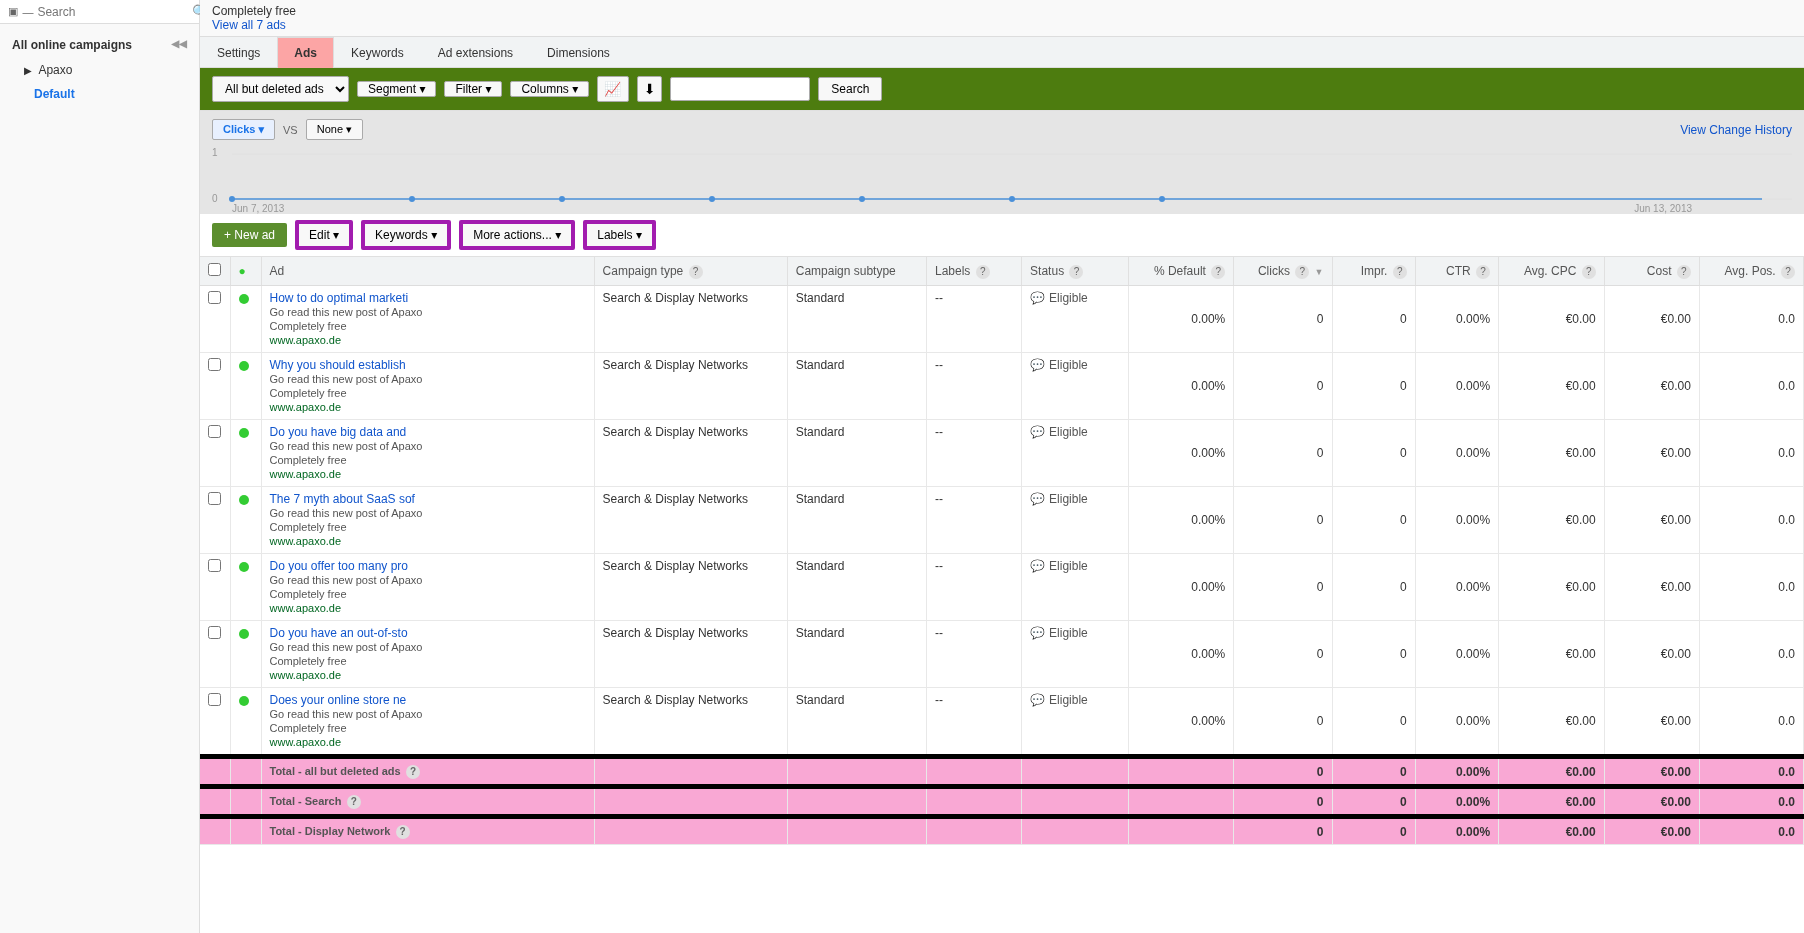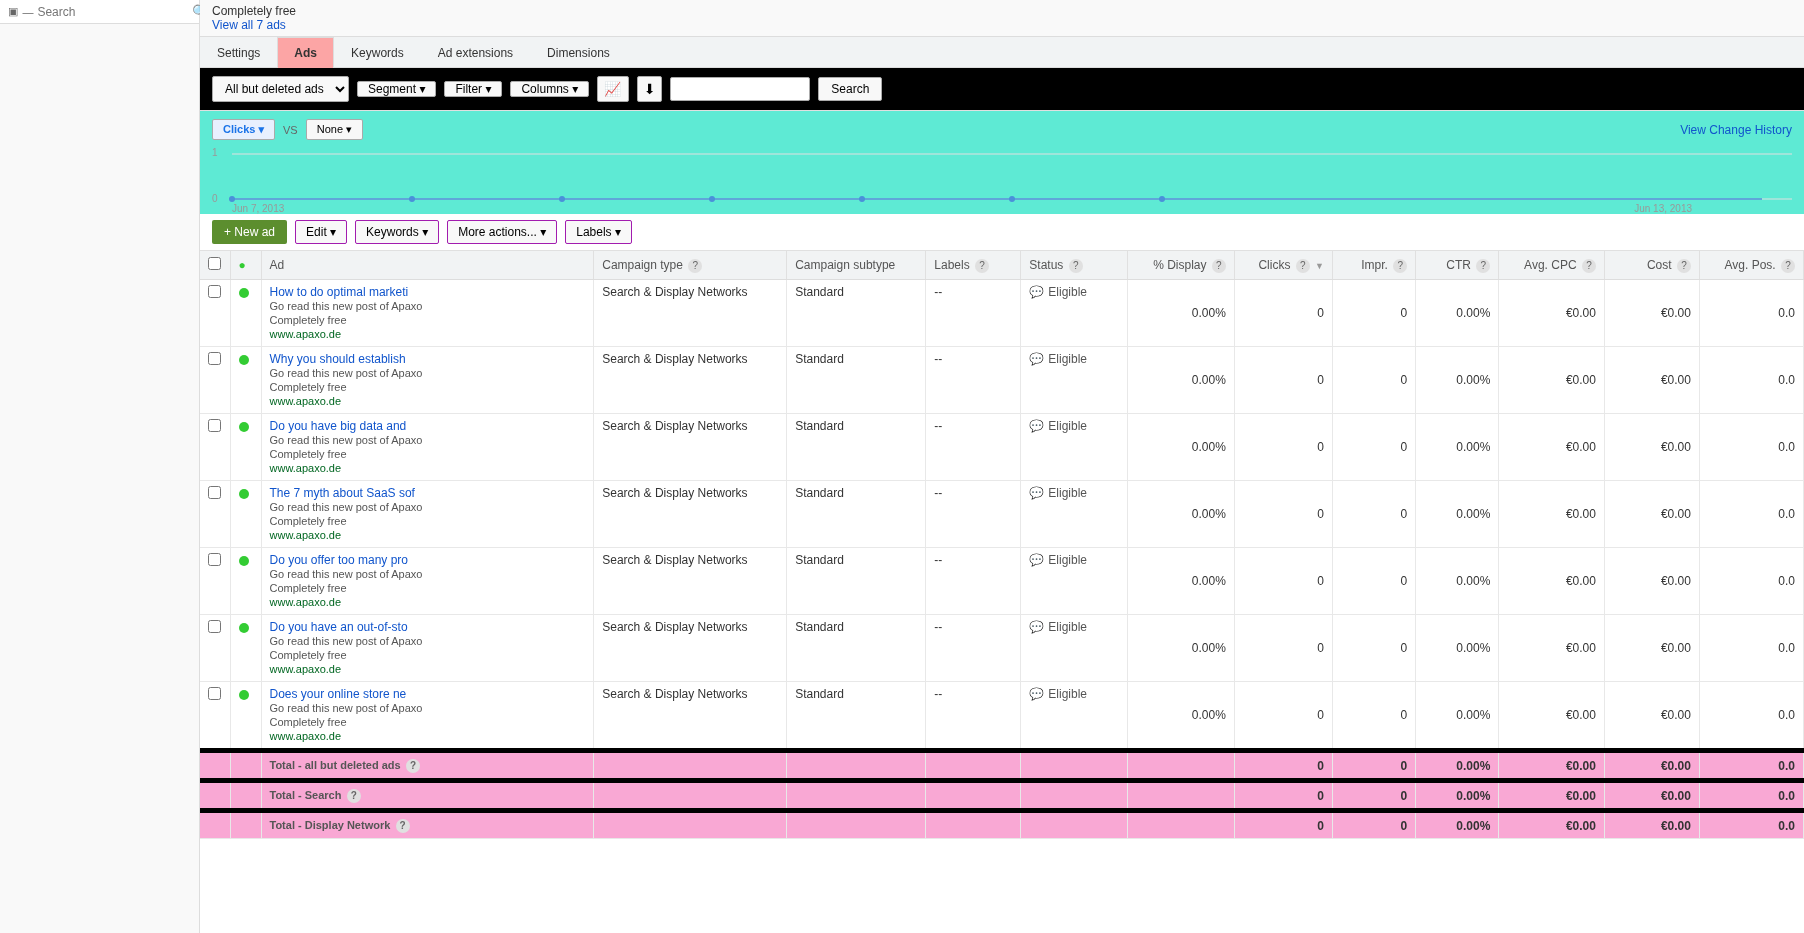--- a/index.html
+++ b/index.html
@@ -106,21 +106,21 @@
       font-weight: bold;
     }
 
     
     .toolbar {
       display: flex;
       align-items: center;
       gap: 8px;
       padding: 8px 12px;
       border-bottom: 1px solid #e0e0e0;
-      background: #000000;
+      background: #4d7c0f;
     }
     .toolbar-select {
       padding: 4px 8px;
       font-size: 12px;
       border: 1px solid #aaa;
       border-radius: 2px;
       background: #f8f8f8;
       cursor: pointer;
     }
     .toolbar-btn {
@@ -152,21 +152,21 @@
       border: 1px solid #aaa;
       border-radius: 2px;
       background: #f8f8f8;
       cursor: pointer;
       display: flex; align-items: center; justify-content: center;
     }
 
     
     .chart-area {
       padding: 8px 12px 0 12px;
-      background: #5eead4;
+      background: #e5e5e5;
       position: relative;
     }
     .chart-controls {
       display: flex;
       align-items: center;
       gap: 8px;
       margin-bottom: 4px;
     }
     .chart-metric-btn {
       padding: 3px 10px;
@@ -218,21 +218,21 @@
       background: #5c8e2e;
       color: #fff;
       border: none;
       border-radius: 2px;
       cursor: pointer;
       font-weight: normal;
     }
     .action-dropdown {
       padding: 4px 10px;
       font-size: 12px;
-      border: 1px solid #a21caf;
+      border: 4px solid #a21caf;
       border-radius: 2px;
       background: #f8f8f8;
       cursor: pointer;
     }
 
     
     .table-container {
       flex: 1;
       overflow-y: auto;
       overflow-x: auto;
@@ -327,20 +327,33 @@
 <body>
 
 <div id="sidebar">
   <div class="sidebar-search">
     <span style="font-size:11px;color:#666;margin-right:4px;">▣</span>
     <span style="font-size:11px;color:#666;margin-right:4px;cursor:pointer;">—</span>
     <input type="text" style="flex: 1 1 0%; border: none; outline: none; font-size: 12px;" placeholder="Search">
     <span style="color:#999;font-size:13px;">🔍</span>
   </div>
 
+  <div class="sidebar-nav">
+    <div class="sidebar-section-title">
+      <span>All online campaigns</span>
+      <span style="float:right;font-size:10px;color:#999;">◀◀</span>
+    </div>
+    <div class="sidebar-item">
+      <span style="font-size:10px;margin-right:4px;">▶</span>
+      <span>Apaxo</span>
+    </div>
+    <div class="sidebar-item selected">
+      &nbsp;&nbsp;&nbsp;<span>Default</span>
+    </div>
+  </div>
 
 </div>
 
 <div id="main">
 
   <div class="top-banner">
     <span>Completely free</span>
     <br>
     <a>View all 7 ads</a>
   </div>
@@ -458,21 +471,21 @@
           </th>
           <th class="col-labels">
             <span>Labels</span>
             <span class="help-icon">?</span>
           </th>
           <th class="col-status">
             <span>Status</span>
             <span class="help-icon">?</span>
           </th>
           <th class="col-served num">
-            <span>% Display</span>
+            <span>% Default</span>
             <span class="help-icon">?</span>
           </th>
           <th class="col-clicks num">
             <span>Clicks</span>
             <span class="help-icon">?</span>
             <span class="sort-arrow">▼</span>
           </th>
           <th class="col-impr num">
             <span>Impr.</span>
             <span class="help-icon">?</span>

